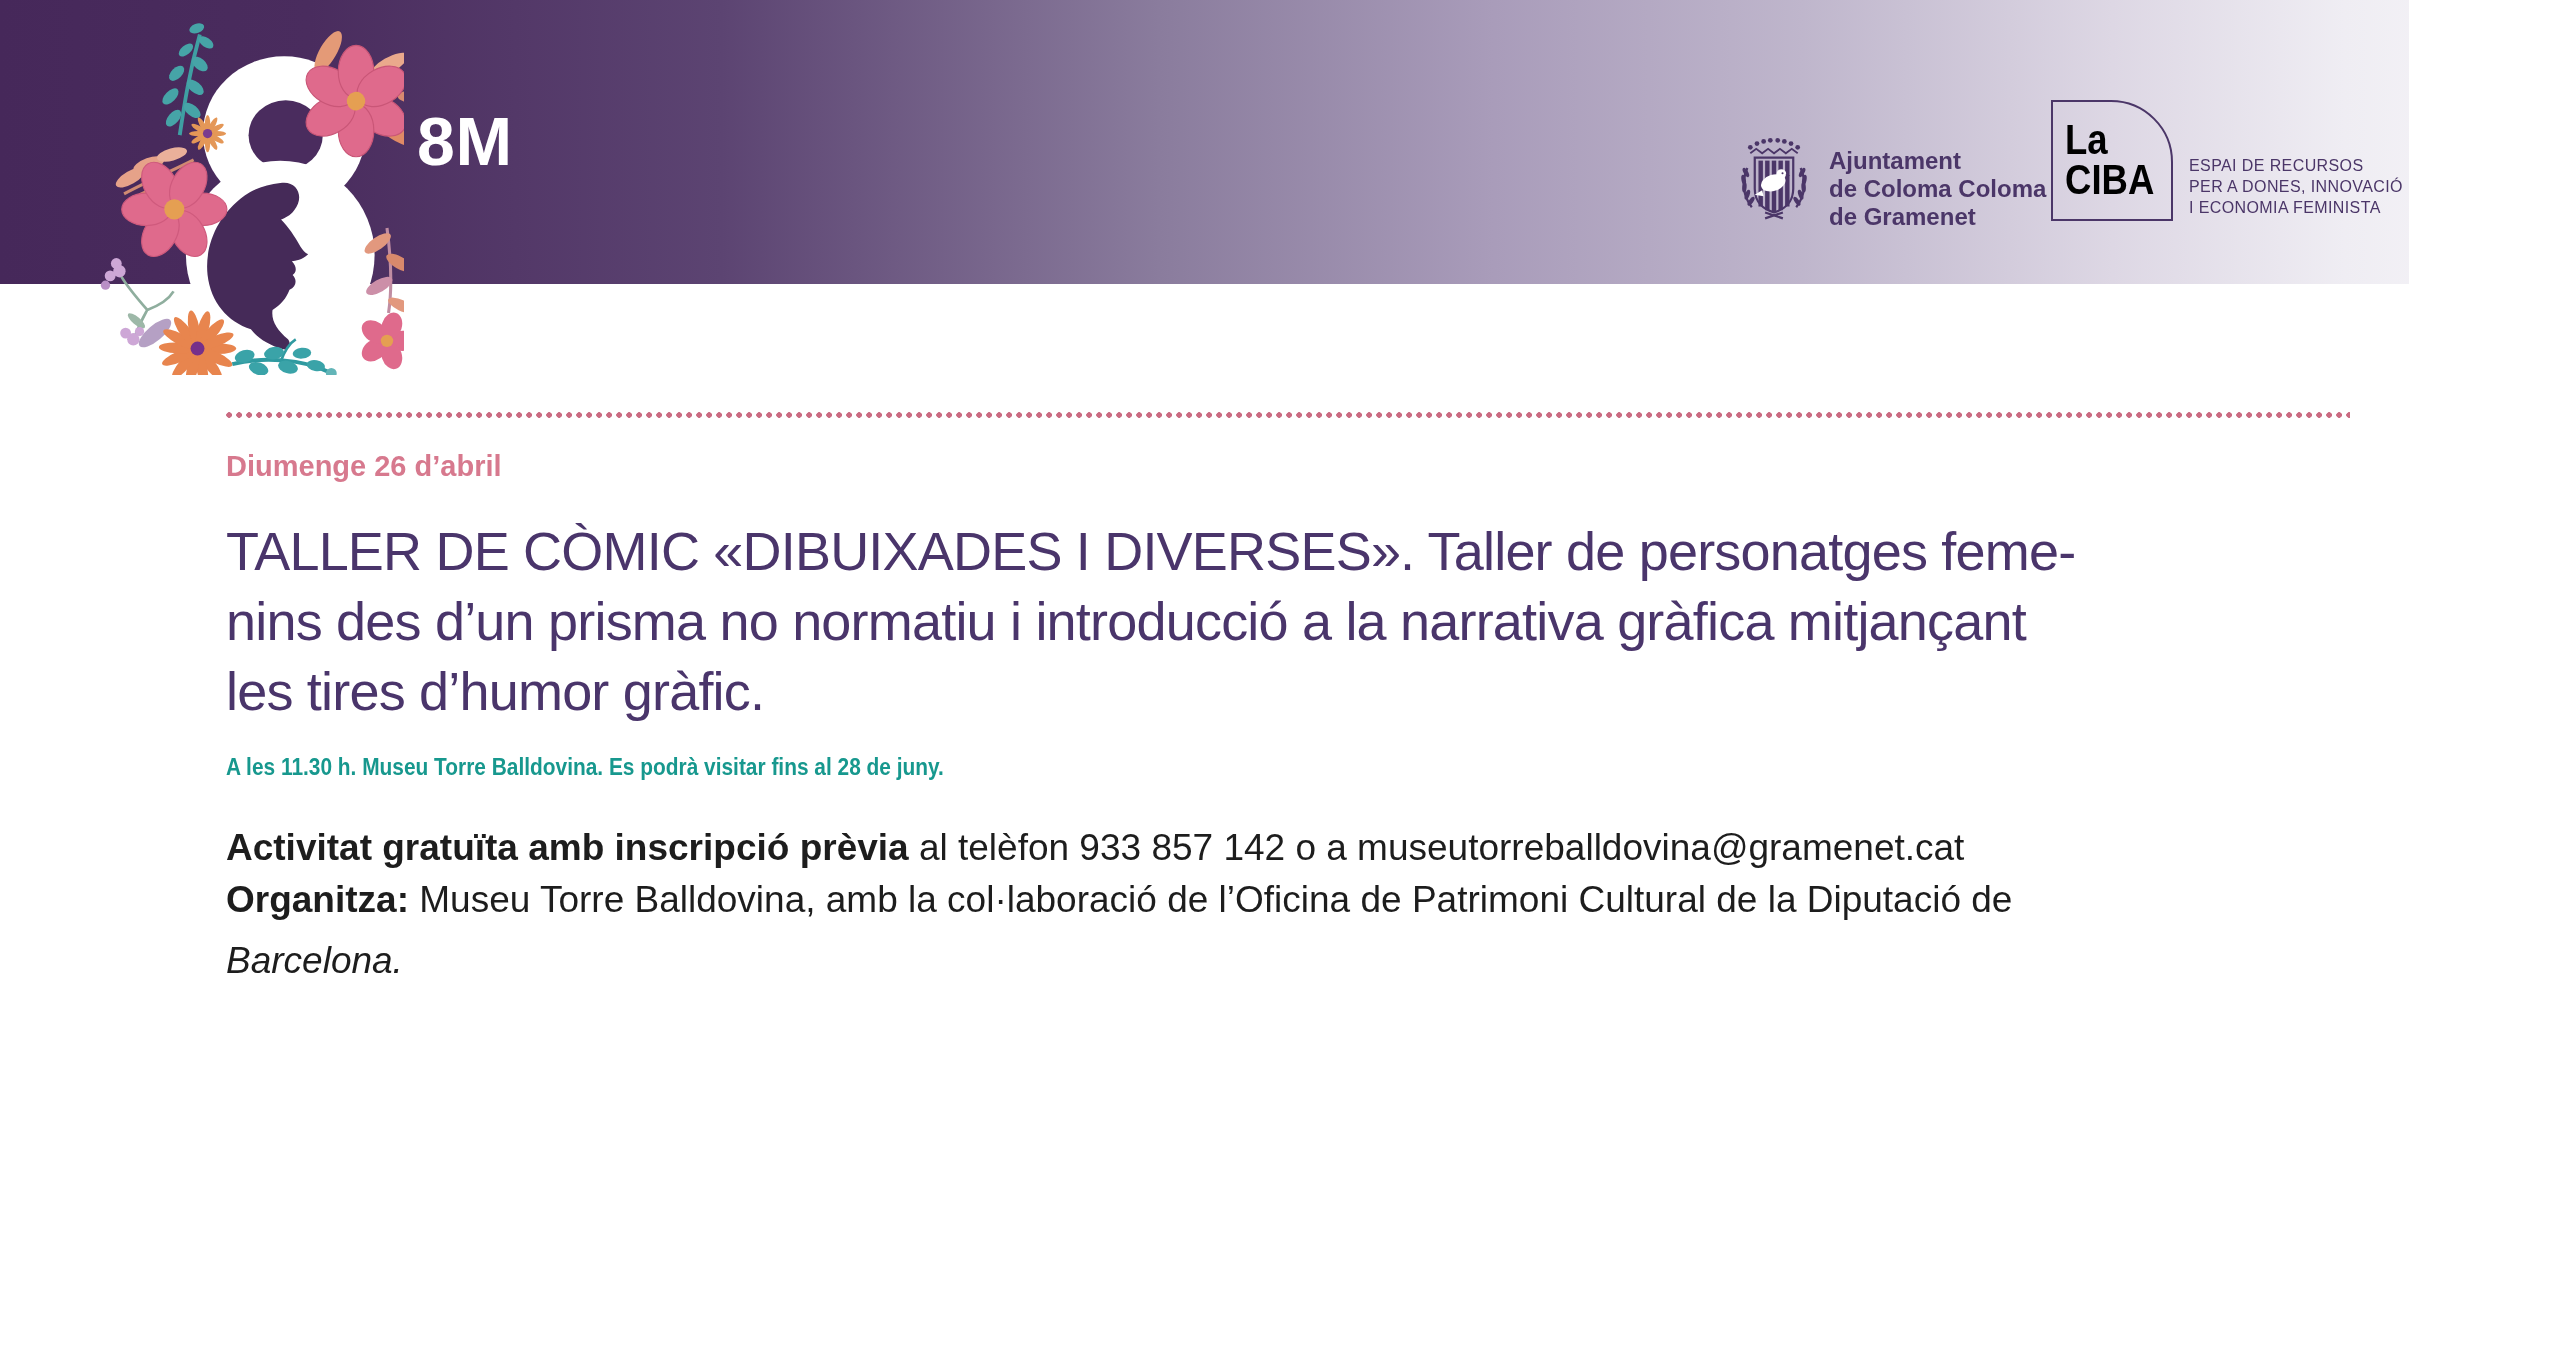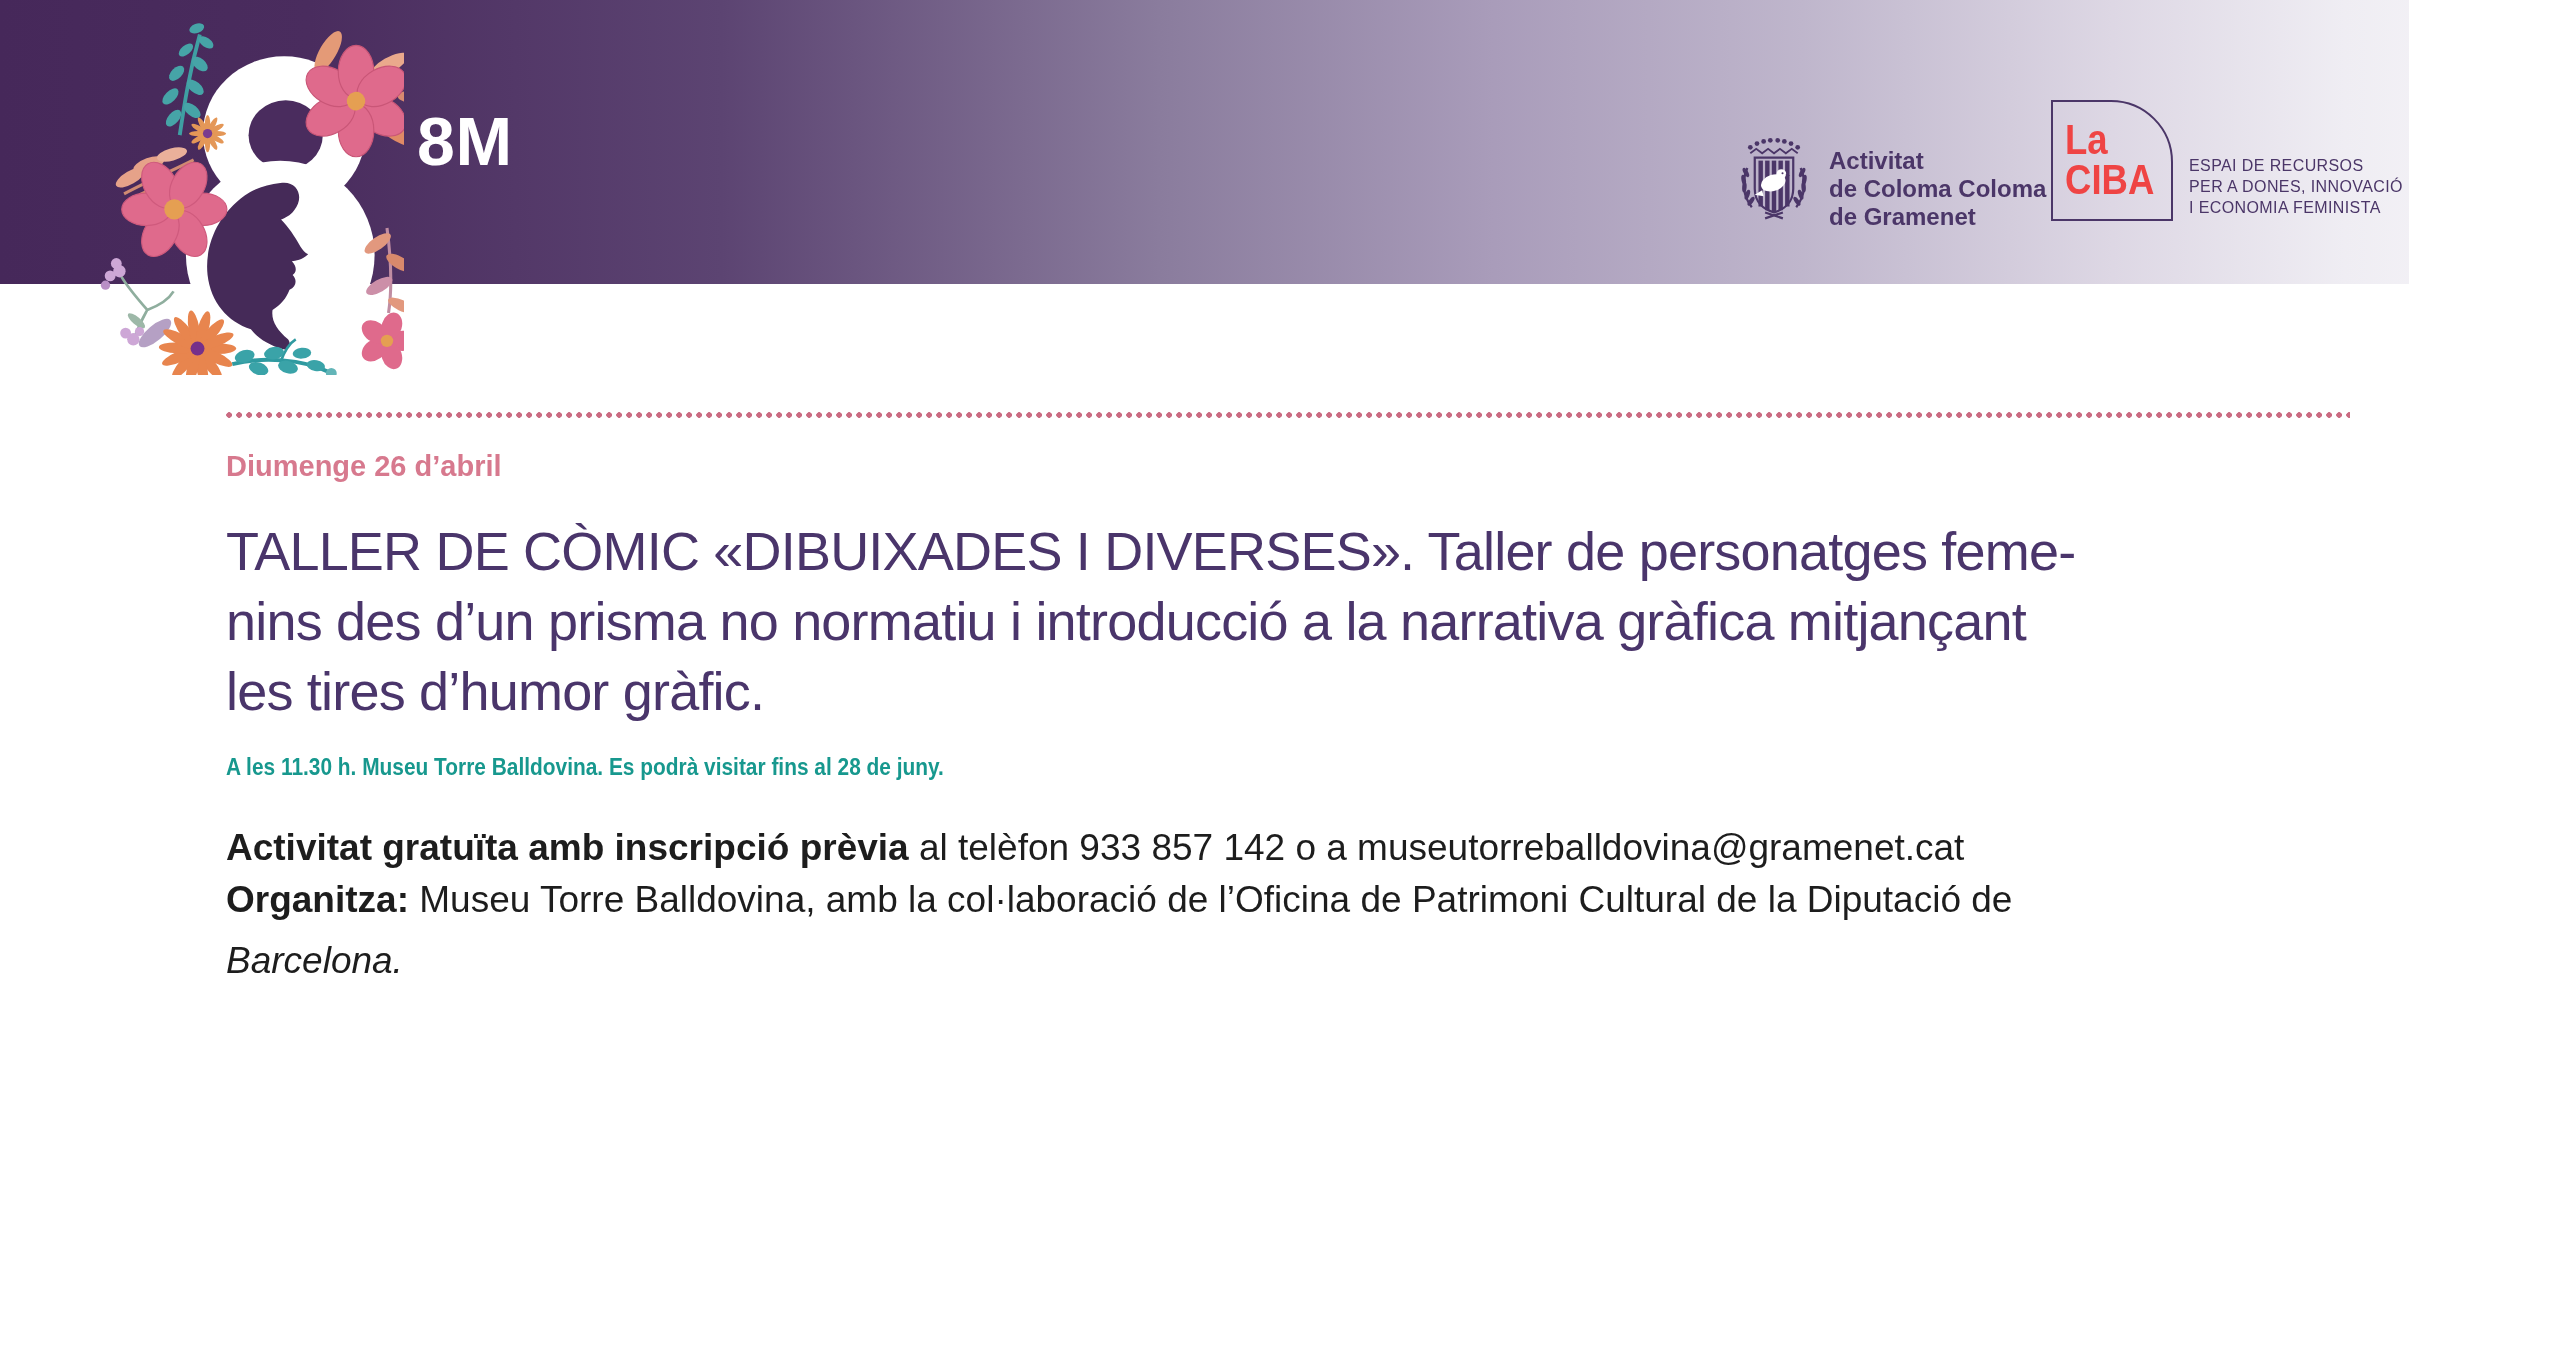--- a/index.html
+++ b/index.html
@@ -27,21 +27,21 @@
   .condense-87{display:inline-block;transform:scaleX(0.87);transform-origin:left center;white-space:nowrap;}
 
   
   .aj-logo-icon{left:1737px;top:136px;}
   .aj-logo-text{
     left:1829px;top:147px;color:#4b3668;font-size:24px;font-weight:700;line-height:28px;
   }
   .ciba-box{
     left:2051px;top:100px;width:122px;height:121px;box-sizing:border-box;
     border:2.3px solid #4b3668;border-radius:0 62px 0 0;
-    padding:17px 0 0 12.4px;color:#ef4444;
+    padding:17px 0 0 12.4px;color:#000000;
   }
   .ciba-word{font-size:43px;font-weight:700;line-height:40px;}
   .ciba-tagline{
     left:2189px;top:155px;color:#4b3668;font-size:16px;font-weight:400;
     line-height:21px;letter-spacing:0.4px;
   }
 
   
   .dotted-sep{
     left:226px;top:412px;width:2124px;height:6.2px;
@@ -283,21 +283,21 @@
           <ellipse cx="91" cy="58" rx="7" ry="3" transform="rotate(-80 91 58)"></ellipse>
           <ellipse cx="90" cy="68" rx="7" ry="3" transform="rotate(-95 90 68)"></ellipse>
           <ellipse cx="86" cy="78" rx="7" ry="3" transform="rotate(-110 86 78)"></ellipse>
           <ellipse cx="81" cy="87" rx="7" ry="3" transform="rotate(-125 81 87)"></ellipse>
         </g>
         <path d="M38,110 L62,102 M38,102 L62,110" stroke="#4b3668" stroke-width="3"></path>
       </g>
     </svg>
   </div>
   <div class="abs aj-logo-text">
-    <div>Activitat</div>
+    <div>Ajuntament</div>
     <div>de Coloma Coloma</div>
     <div>de Gramenet</div>
   </div>
 
   <div class="abs ciba-box">
     <div class="ciba-word"><span class="condense-85">La</span></div>
     <div class="ciba-word"><span class="condense-85">CIBA</span></div>
   </div>
   <div class="abs ciba-tagline">
     <div>ESPAI DE RECURSOS</div>

